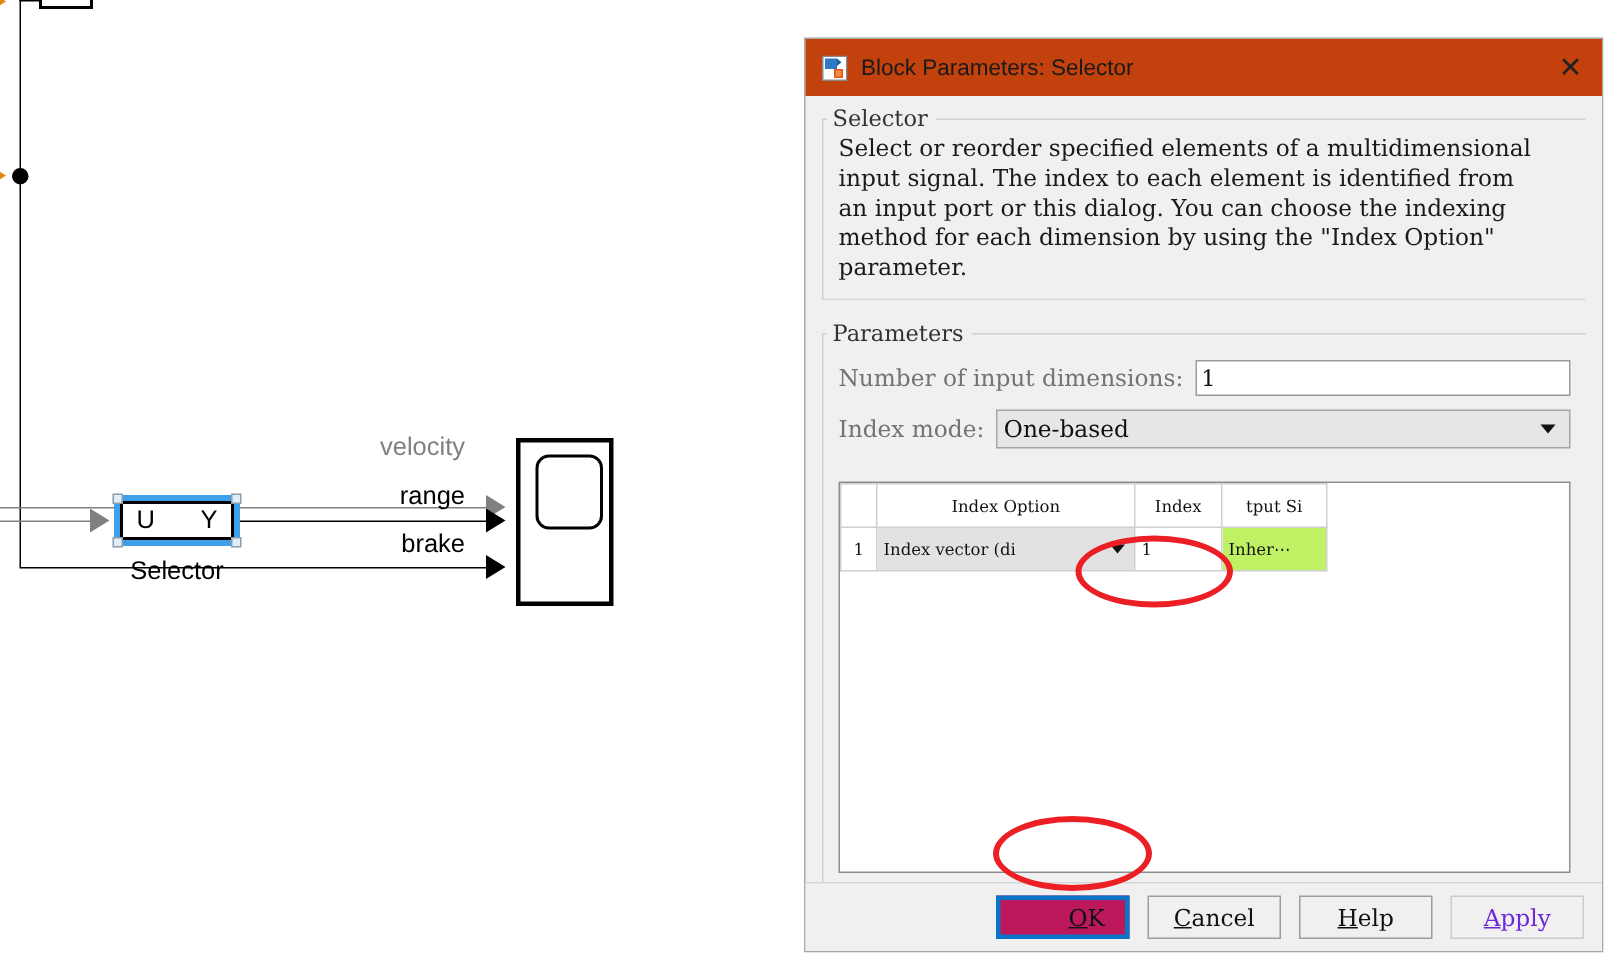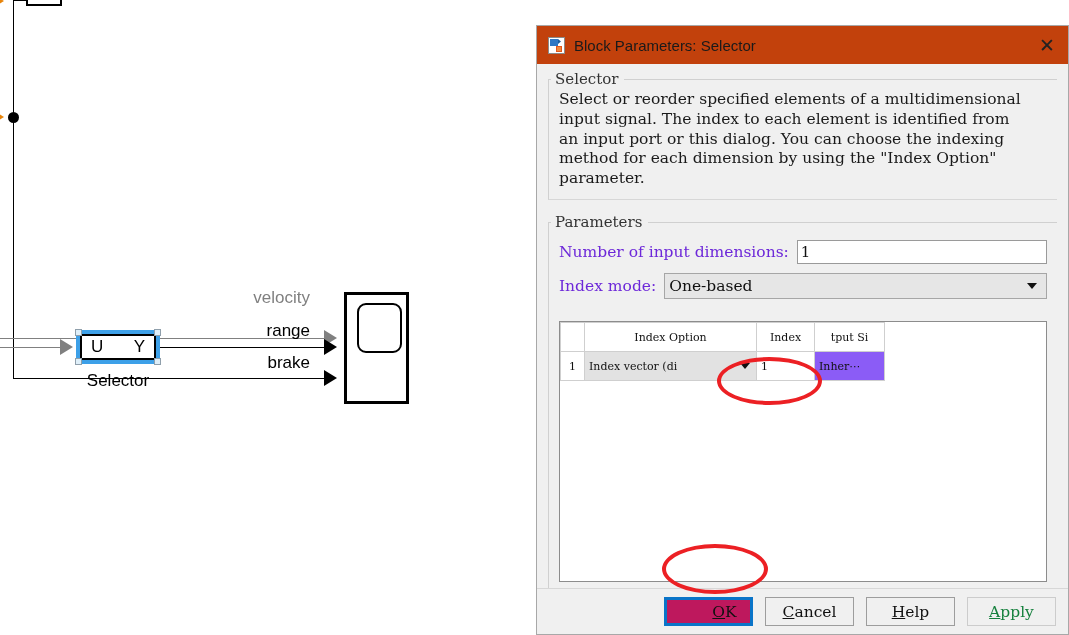--- a/index.html
+++ b/index.html
@@ -230,21 +230,21 @@
   .field-row {
     display: flex;
     align-items: center;
     padding: 0 10px 0 10px;
     margin-top: 9px;
     flex: none;
   }
   .field-label {
     font-family: "DejaVu Serif", serif;
     font-size: 15.5px;
-    color: #6d28d9;
+    color: #737373;
     white-space: nowrap;
     margin-right: 8px;
   }
   input.text-field {
     flex: 1;
     height: 24px;
     border: 1px solid #9a9a9a;
     background: #ffffff;
     font-family: "DejaVu Serif", serif;
     font-size: 15px;
@@ -323,21 +323,21 @@
   td.cell-opt .cell-arrow {
     position: absolute;
     right: 6px; top: 50%;
     margin-top: -3px;
     width: 0; height: 0;
     border-left: 5px solid transparent;
     border-right: 5px solid transparent;
     border-top: 6px solid #111;
   }
   td.cell-idx { background: #ffffff; }
-  td.cell-out { background: #8b5cf6; color: #5b6472; }
+  td.cell-out { background: #bef264; color: #5b6472; }
 
   #bottom-field-row {
     display: flex;
     align-items: center;
     padding: 0 10px;
     margin: 16px 0 0 0;
     flex: none;
   }
   #input-port-size {
     flex: 1;
@@ -388,21 +388,21 @@
     justify-content: center;
     cursor: pointer;
     box-sizing: border-box;
   }
   .dlg-btn.default {
     border: 3px solid #0a74c8;
     background: #be185d;
     padding-left: 32px;
   }
   .dlg-btn.disabled {
-    color: #15803d;
+    color: #6d28d9;
     border-color: #cccccc;
   }
   .dlg-btn u { text-decoration: underline; }
 
   
   .annot-ellipse {
     position: absolute;
     border: 4px solid #ec2024;
     border-radius: 50%;
     pointer-events: none;

